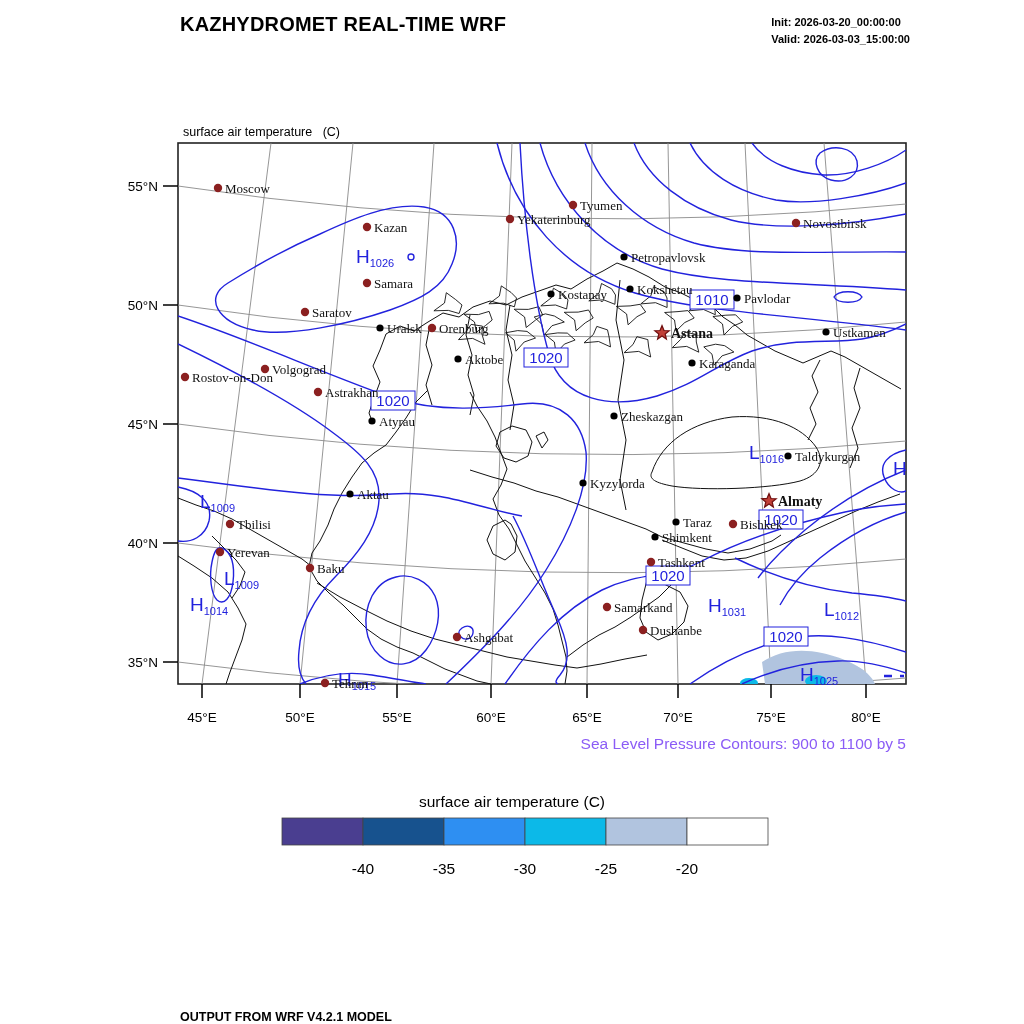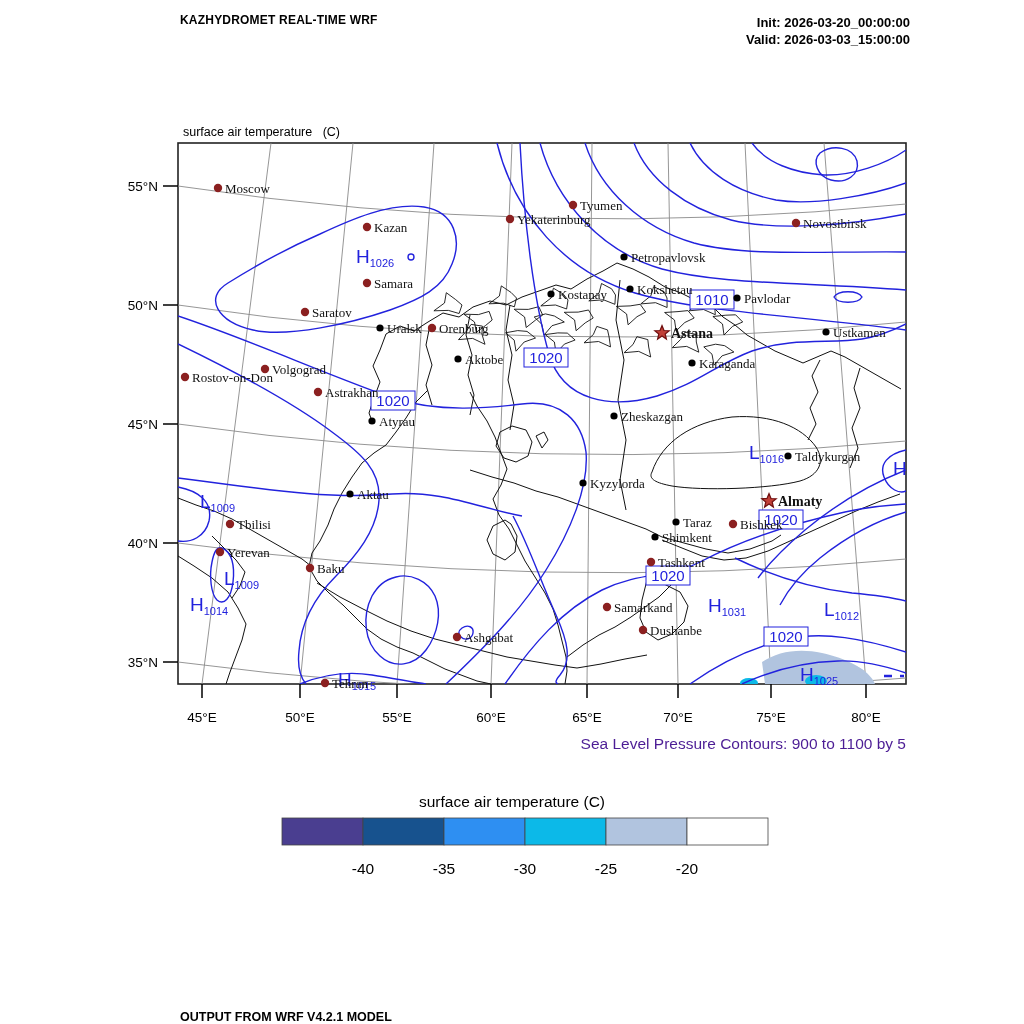--- a/index.html
+++ b/index.html
@@ -1,22 +1,22 @@
 <!DOCTYPE html>
 <html><head>
 <meta charset="utf-8">
 <style>
   html,body{margin:0;padding:0;}
   body{width:1024px;height:1024px;position:relative;background:#ffffff;overflow:hidden;
        font-family:"Liberation Sans",sans-serif;color:#000;}
   .abs{position:absolute;}
-  #main-title{left:180px;top:13px;font-size:12px;font-weight:bold;letter-spacing:0.2px;}
-  #run-info{right:114px;top:14px;text-align:right;font-size:13px;font-weight:bold;line-height:17px;}
+  #main-title{left:180px;top:13px;font-size:20px;font-weight:bold;letter-spacing:0.2px;}
+  #run-info{right:114px;top:14px;text-align:left;font-size:11px;font-weight:bold;line-height:17px;}
   #subtitle{left:183px;top:92px;font-size:12.5px;line-height:16px;white-space:pre;}
-  #slp-caption{right:118px;top:735px;font-size:15.5px;color:#4c1d95;}
+  #slp-caption{right:118px;top:735px;font-size:15.5px;color:#8b5cf6;}
   #cbar-title{left:0;top:793px;width:1024px;text-align:center;font-size:15.5px;}
   #footer{left:180px;top:977px;font-size:12.5px;font-weight:bold;line-height:16px;white-space:pre;}
   svg text{font-family:"Liberation Sans",sans-serif;}
   .city-label{font-family:"Liberation Serif",serif;font-size:13px;fill:#111;}
   .city-label.cap{font-weight:bold;font-size:14px;}
   .tick-label{font-size:13.5px;fill:#000;}
   .pr-sym{fill:#2222dd;font-size:19px;}
   .pr-sub{fill:#2222dd;font-size:11px;}
   .pr-box{fill:#2222dd;font-size:15px;}
   .cb-lab{font-size:15.5px;fill:#000;}

